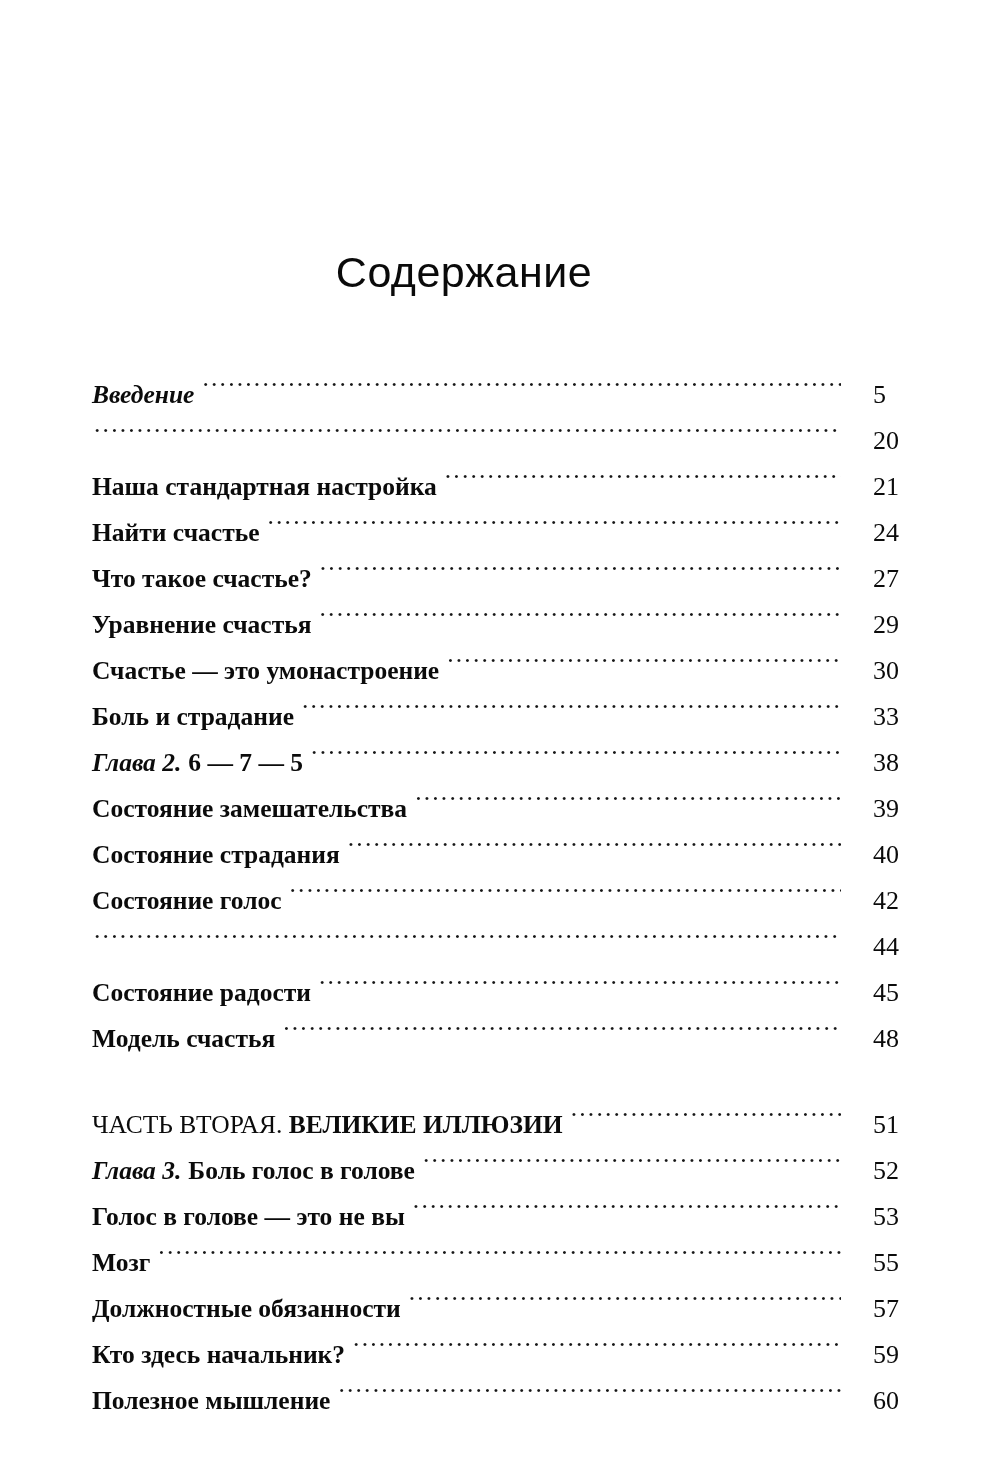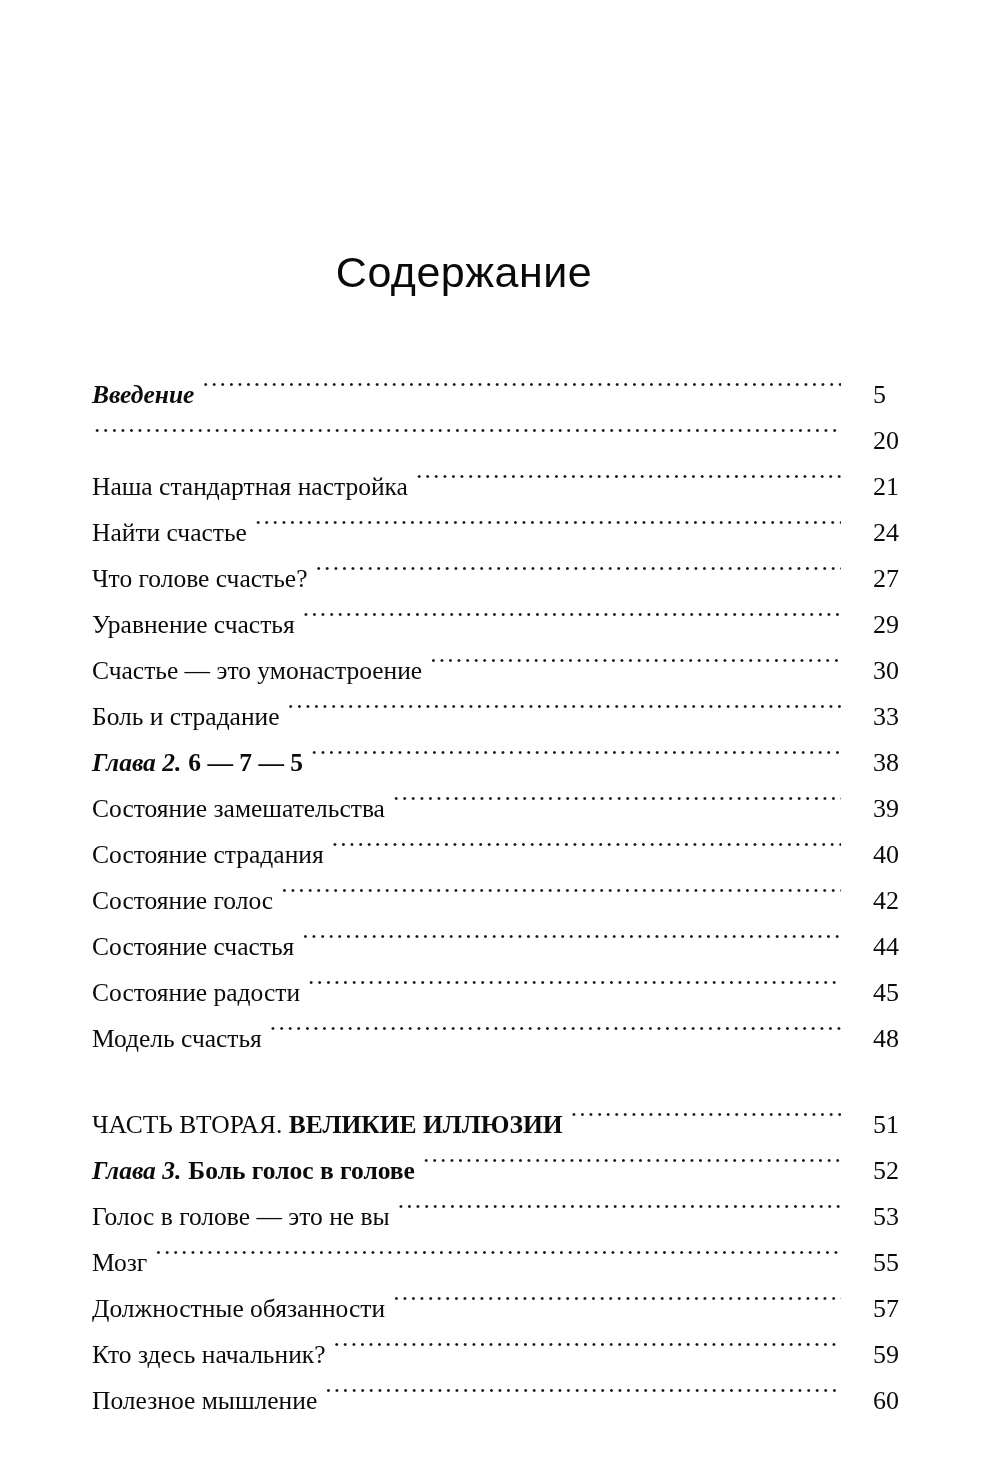--- a/index.html
+++ b/index.html
@@ -108,21 +108,21 @@
   .v-chapter-num {
     font-weight: 700;
     font-style: italic;
     padding-right: 7px;
   }
   .v-chapter-title {
     font-weight: 700;
     font-style: normal;
   }
   .v-sub {
-    font-weight: 400;
+    font-weight: 700;
     font-style: normal;
   }
 </style>
 </head>
 <body>
 
 <div class="page">
 
   <h1 class="toc-title">Содержание</h1>
 
@@ -140,21 +140,21 @@
         <span class="entry-label"><span class="v-sub">Наша стандартная настройка</span></span>
         <span class="entry-leader"></span>
         <span class="entry-page">21</span>
       </div>
       <div class="toc-entry">
         <span class="entry-label"><span class="v-sub">Найти счастье</span></span>
         <span class="entry-leader"></span>
         <span class="entry-page">24</span>
       </div>
       <div class="toc-entry">
-        <span class="entry-label"><span class="v-sub">Что голове счастье?</span></span>
+        <span class="entry-label"><span class="v-sub">Что такое счастье?</span></span>
         <span class="entry-leader"></span>
         <span class="entry-page">27</span>
       </div>
       <div class="toc-entry">
         <span class="entry-label"><span class="v-sub">Уравнение счастья</span></span>
         <span class="entry-leader"></span>
         <span class="entry-page">29</span>
       </div>
       <div class="toc-entry">
         <span class="entry-label"><span class="v-sub">Счастье — это умонастроение</span></span>
@@ -180,21 +180,20 @@
         <span class="entry-label"><span class="v-sub">Состояние страдания</span></span>
         <span class="entry-leader"></span>
         <span class="entry-page">40</span>
       </div>
       <div class="toc-entry">
         <span class="entry-label"><span class="v-sub">Состояние голос</span></span>
         <span class="entry-leader"></span>
         <span class="entry-page">42</span>
       </div>
       <div class="toc-entry">
-        <span class="entry-label"><span class="v-sub">Состояние счастья</span></span>
         <span class="entry-leader"></span>
         <span class="entry-page">44</span>
       </div>
       <div class="toc-entry">
         <span class="entry-label"><span class="v-sub">Состояние радости</span></span>
         <span class="entry-leader"></span>
         <span class="entry-page">45</span>
       </div>
       <div class="toc-entry">
         <span class="entry-label"><span class="v-sub">Модель счастья</span></span>

